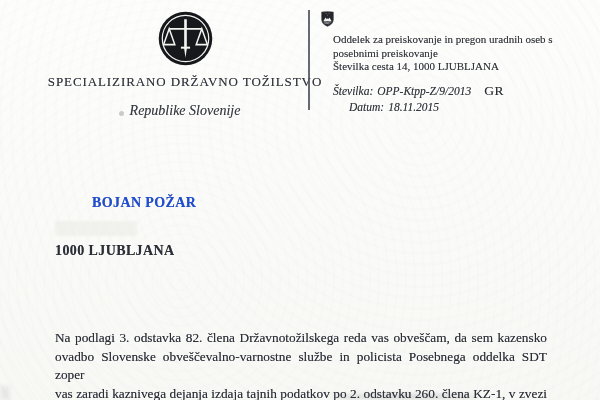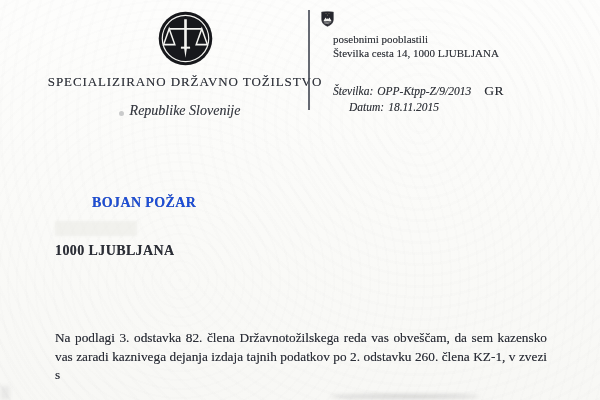--- a/index.html
+++ b/index.html
@@ -88,37 +88,39 @@
     <circle cx="5" cy="2.6" r="0.45" fill="#ded0a0"></circle>
     <circle cx="6.5" cy="4.1" r="0.45" fill="#ded0a0"></circle>
     <circle cx="8" cy="2.6" r="0.45" fill="#ded0a0"></circle>
     <path d="M2.3 10.2 L4.6 6.6 L5.8 8.2 L6.5 7.2 L7.2 8.2 L8.4 6.6 L10.7 10.2 Z" fill="#f2f2ef"></path>
     <path d="M2.9 11.3 Q4.1 10.7 5.3 11.3 T7.7 11.3 T10.1 11.3" stroke="#f2f2ef" stroke-width="0.5" fill="none"></path>
     <path d="M3.6 12.5 Q4.8 11.9 6 12.5 T8.4 12.5" stroke="#f2f2ef" stroke-width="0.5" fill="none"></path>
   </svg>
 </div>
 
 <div class="abs dept">
-  <div>posebnimi pooblastili</div>
+  <div>Oddelek za preiskovanje in pregon uradnih oseb s</div>
+  <div>posebnimi preiskovanje</div>
   <div>Številka cesta 14, 1000 LJUBLJANA</div>
 </div>
 
 <div class="abs ref-row">
   <span class="lbl">Številka:</span><span>OPP-Ktpp-Z/9/2013</span><span class="initials">GR</span>
 </div>
 
 <div class="abs date-row">
   <span class="lbl">Datum:</span><span>18.11.2015</span>
 </div>
 
 <div class="abs redacted"></div>
 <div class="abs recipient-name">BOJAN POŽAR</div>
 <div class="abs recipient-city">1000 LJUBLJANA</div>
 
 <div class="abs body-text">
   <div class="jline">Na podlagi 3. odstavka 82. člena Državnotožilskega reda vas obveščam, da sem kazensko</div>
+  <div class="jline">ovadbo Slovenske obveščevalno-varnostne službe in policista Posebnega oddelka SDT zoper</div>
   <div class="jline">vas zaradi kaznivega dejanja izdaja tajnih podatkov po 2. odstavku 260. člena KZ-1, v zvezi s</div>
 
 </div>
 
 <div class="abs smudge-a"></div>
 <div class="abs smudge-bottom"></div>
 <div class="abs smudge-left-edge"></div>
 
 </body></html>

